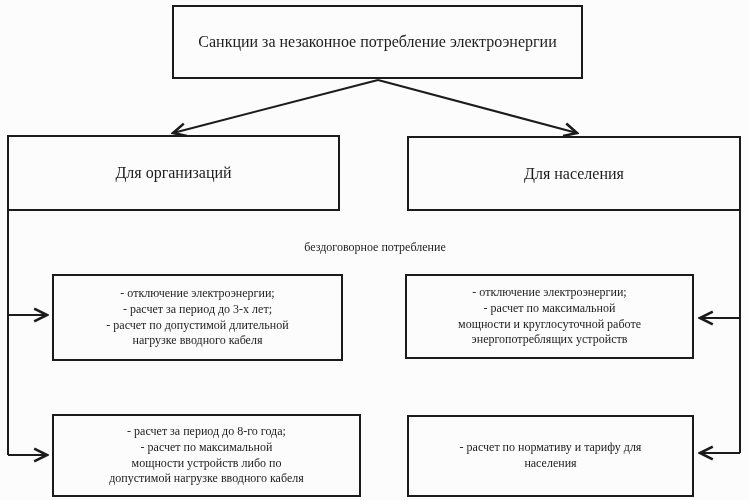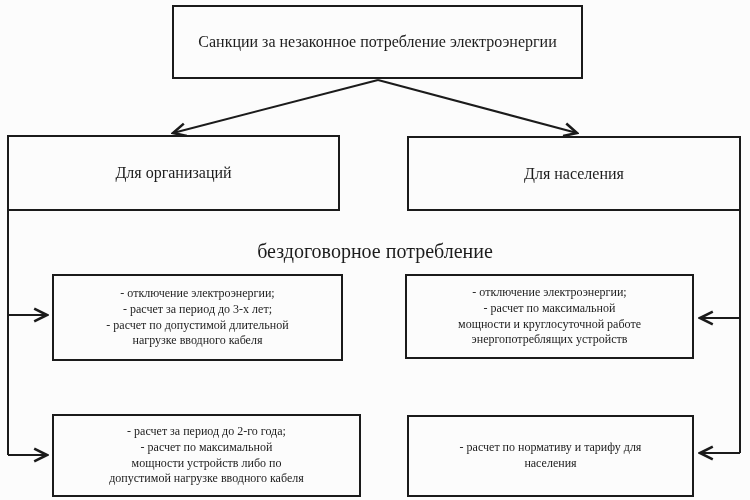--- a/index.html
+++ b/index.html
@@ -29,21 +29,21 @@
     padding:2px 12px;
   }
   .detail{
     white-space:pre-line;
     font-size:12px;
   }
   .section-label{
     position:absolute;
     left:0;width:750px;
     text-align:center;
-    font-size:20px;
+    font-size:12px;
   }
   
   .title-box{left:172px;top:5px;width:411px;height:74px;}
   .branch-org{left:7px;top:135px;width:333px;height:76px;}
   .branch-pop{left:407px;top:136px;width:334px;height:75px;}
   .label-contractless{top:240px;}
   .box-l1{left:52px;top:274px;width:291px;height:87px;}
   .box-r1{left:405px;top:274px;width:289px;height:85px;}
   .label-unmetered{top:385px;}
   .box-l2{left:52px;top:414px;width:309px;height:83px;}
@@ -105,21 +105,21 @@
 
   <div class="box detail box-r1">
     <span>- отключение электроэнергии;
 - расчет по максимальной
 мощности и круглосуточной работе
 энергопотреблящих устройств</span>
   </div>
 
 
   <div class="box detail box-l2">
-    <span>- расчет за период до 2-го года;
+    <span>- расчет за период до 8-го года;
 - расчет по максимальной
 мощности устройств либо по
 допустимой нагрузке вводного кабеля</span>
   </div>
 
   <div class="box detail box-r2">
     <span>- расчет по нормативу и тарифу для
 населения</span>
   </div>
 

